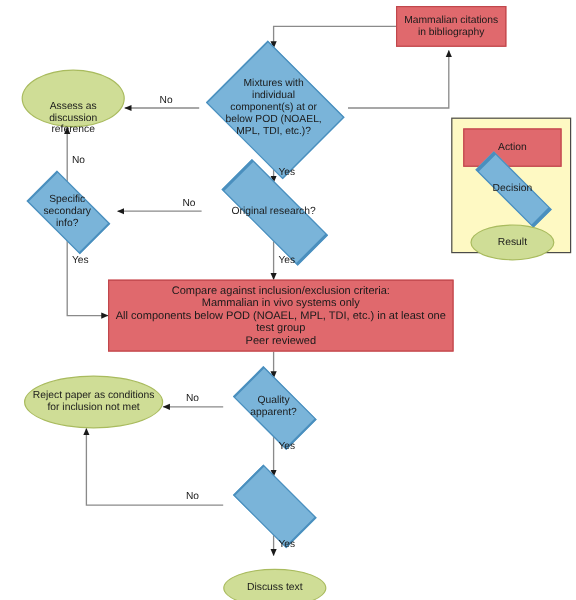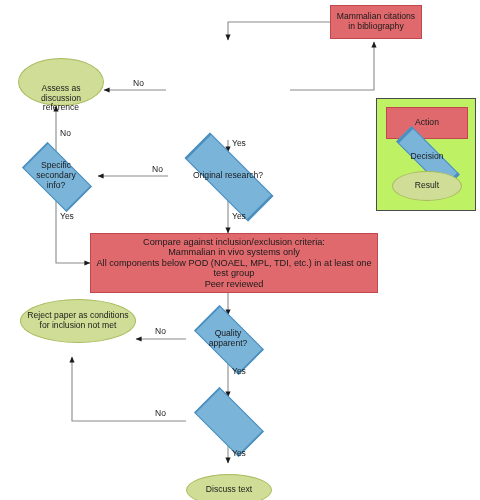--- a/index.html
+++ b/index.html
@@ -75,21 +75,21 @@
     position: absolute;
     font-size: 8.5px;
     color: #1a1a1a;
     background: transparent;
     white-space: nowrap;
   }
   
   #legend {
     position: absolute;
     border: 1px solid #4a4a4a;
-    background: #bef264;
+    background: #fef9c3;
     box-sizing: border-box;
   }
   #legend .node { position: absolute; }
   .fs9 { font-size: 8.6px; }
   .fs95 { font-size: 9.2px; }
 </style>
 </head>
 <body>
 
 <div id="flow-root">
@@ -127,20 +127,24 @@
       <path d="M186,421 L72,421 L72,357" marker-end="url(#ah)"></path>
 
       <path d="M228,445 L228,463" marker-end="url(#ah)"></path>
     </g>
   </svg>
 
   <div class="node action fs9" style="left:330px; top:5px; width:92px; height:34px;">
     <span class="label">Mammalian citations in bibliography</span>
   </div>
 
+  <div class="node decision fs9" style="left:166px; top:40px; width:124px; height:100px;">
+    <span class="diamond" style="width:70.7px; height:70.7px; margin-left:-35.35px; margin-top:-35.35px; transform:rotate(45deg) scaleX(1.2405) scaleY(1.0);"></span>
+    <span class="label" style="width:84px;">Mixtures with individual component(s) at or below POD (NOAEL, MPL, TDI, etc.)?</span>
+  </div>
 
   <div class="node result fs9" style="left:18px; top:58px; width:86px; height:48px;">
     <span class="label" style="width:74px;margin-top:33px;">Assess as discussion reference</span>
   </div>
 
   <div class="node decision fs9" style="left:168px; top:152px; width:120px; height:48px;">
     <span class="diamond" style="width:34px; height:34px; margin-left:-17px; margin-top:-17px; transform:rotate(45deg) scaleX(2.495) scaleY(0.998);"></span>
     <span class="label" style="width:84px;">Original research?</span>
   </div>
 
@@ -154,21 +158,21 @@
 Mammalian in vivo systems only
 All components below POD (NOAEL, MPL, TDI, etc.) in at least one test group
 Peer reviewed</span>
   </div>
 
   <div class="node decision fs9" style="left:186px; top:315px; width:84px; height:48px;justify-content:center;">
     <span class="diamond" style="width:34px; height:34px; margin-left:-17px; margin-top:-17px; transform:rotate(45deg) scaleX(1.747) scaleY(0.998);"></span>
     <span class="label" style="width:62px;">Quality apparent?</span>
   </div>
 
-  <div class="node result fs9" style="left:20px; top:299px; width:116px; height:44px;">
+  <div class="node result fs9" style="left:20px; top:313px; width:116px; height:44px;">
     <span class="label" style="width:104px;">Reject paper as conditions for inclusion not met</span>
   </div>
 
   <div class="node decision fs9" style="left:186px; top:397px; width:84px; height:48px;">
     <span class="diamond" style="width:34px; height:34px; margin-left:-17px; margin-top:-17px; transform:rotate(45deg) scaleX(1.747) scaleY(0.998);"></span>
   </div>
 
   <div class="node result fs9" style="left:186px; top:474px; width:86px; height:32px;">
     <span class="label" style="width:80px;">Discuss text</span>
   </div>
@@ -185,18 +189,18 @@
   <div class="edge-label" style="left:232px; top:448px;">Yes</div>
 
   <div id="legend" style="left:376px; top:98px; width:100px; height:113px;">
     <div class="node action fs9" style="left:9px; top:8px; width:82px; height:32px;">
       <span class="label">Action</span>
     </div>
     <div class="node decision fs9" style="left:6px; top:44px; width:88px; height:28px;">
       <span class="diamond" style="width:20px; height:20px; margin-left:-10px; margin-top:-10px; transform:rotate(45deg) scaleX(3.11) scaleY(0.99);"></span>
       <span class="label">Decision</span>
     </div>
-    <div class="node result fs9" style="left:15px; top:72px; width:70px; height:30px;justify-content:flex-end;">
+    <div class="node result fs9" style="left:15px; top:88px; width:70px; height:30px;justify-content:flex-end;">
       <span class="label">Result</span>
     </div>
   </div>
 
 </div>
 
 </body></html>

